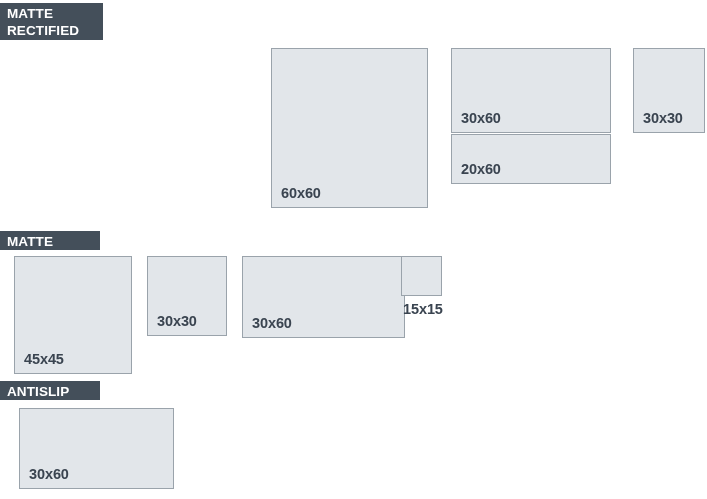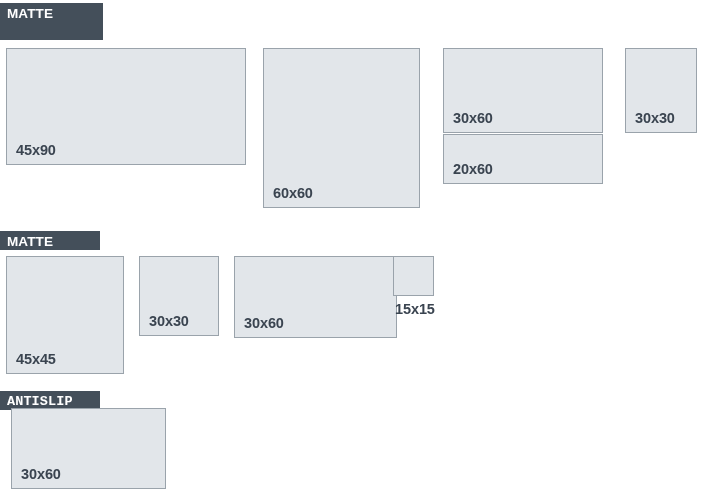--- a/index.html
+++ b/index.html
@@ -37,20 +37,21 @@
     white-space: pre-line;
   }
   .section-header .hdr-text { display: block; }
 
   
   .tile {
     position: absolute;
     background: #e2e6ea;
     border: 1px solid #9aa3ab;
     box-shadow: 0 0 0 0 transparent;
+    margin-left: 8px;
   }
   .tile-label {
     position: absolute;
     left: 9px;
     bottom: 6px;
     font-size: 14.5px;
     font-weight: bold;
     color: #3a4450;
     white-space: nowrap;
     letter-spacing: -0.1px;
@@ -58,24 +59,21 @@
   
   .tile.label-below > .tile-label {
     bottom: -22px;
     left: 1px;
   }
 </style>
 </head>
 <body>
 
 <div class="canvas">
-    <div class="section-header" style="left: 0px; top: 3px; width: 103px; height: 37px;"><span class="hdr-text">MATTE</span></div>
-    <div class="tile" style="left: 6px; top: 48px; width: 240px; height: 117px;">
-      <span class="tile-label">45x90</span>
-    </div>
+    <div class="section-header" style="left: 0px; top: 3px; width: 103px; height: 37px;"><span class="hdr-text">MATTE</span><span class="hdr-text">RECTIFIED</span></div>
     <div class="tile" style="left: 263px; top: 48px; width: 157px; height: 160px;">
       <span class="tile-label">60x60</span>
     </div>
     <div class="tile" style="left: 443px; top: 48px; width: 160px; height: 85px;">
       <span class="tile-label">30x60</span>
     </div>
     <div class="tile" style="left: 443px; top: 134px; width: 160px; height: 50px;">
       <span class="tile-label">20x60</span>
     </div>
     <div class="tile" style="left: 625px; top: 48px; width: 72px; height: 85px;">
@@ -87,17 +85,17 @@
     </div>
     <div class="tile" style="left: 139px; top: 256px; width: 80px; height: 80px;">
       <span class="tile-label">30x30</span>
     </div>
     <div class="tile" style="left: 234px; top: 256px; width: 163px; height: 82px;">
       <span class="tile-label">30x60</span>
     </div>
     <div class="tile label-below" style="left: 393px; top: 256px; width: 41px; height: 40px;">
       <span class="tile-label">15x15</span>
     </div>
-    <div class="section-header" style="left: 0px; top: 391px; width: 100px; height: 19px; font-family: Liberation Mono, monospace;"><span class="hdr-text">ANTISLIP</span></div>
+    <div class="section-header" style="left: 0px; top: 381px; width: 100px; height: 19px;"><span class="hdr-text">ANTISLIP</span></div>
     <div class="tile" style="left: 11px; top: 408px; width: 155px; height: 81px;">
       <span class="tile-label">30x60</span>
     </div>
   </div>
 
 </body></html>

